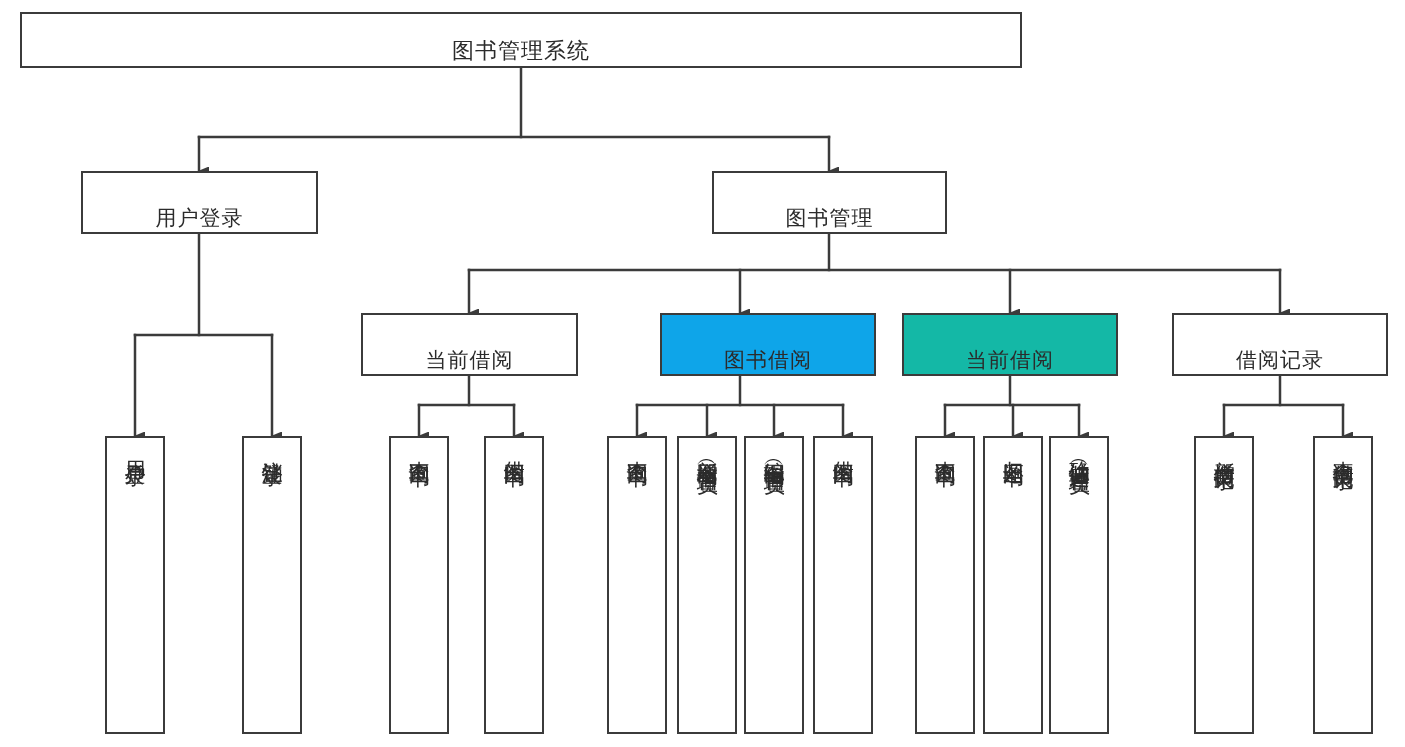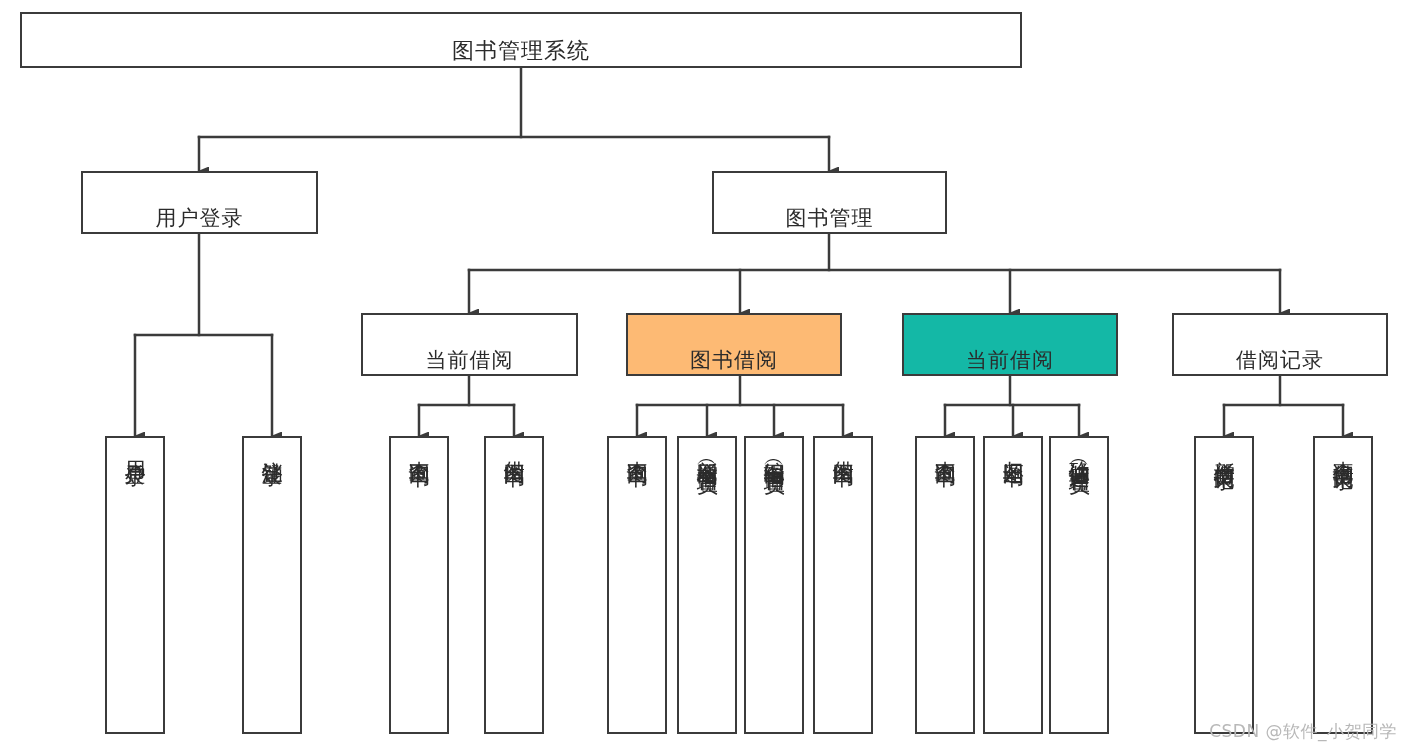--- a/index.html
+++ b/index.html
@@ -121,21 +121,21 @@
       </div>
       <div class="node horiz lvl1" style="left: 81px; top: 171px; width: 237px; height: 63px; border-color: rgb(59, 59, 59); background: rgb(255, 255, 255);">
         <span style="color: rgb(43, 43, 43);">用户登录</span>
       </div>
       <div class="node horiz lvl1" style="left: 712px; top: 171px; width: 235px; height: 63px; border-color: rgb(59, 59, 59); background: rgb(255, 255, 255);">
         <span style="color: rgb(43, 43, 43); font-family: Liberation Mono, monospace;">图书管理</span>
       </div>
       <div class="node horiz lvl2" style="left: 361px; top: 313px; width: 217px; height: 63px; border-color: rgb(59, 59, 59); background: rgb(255, 255, 255);">
         <span style="color: rgb(43, 43, 43);">当前借阅</span>
       </div>
-      <div class="node horiz lvl2" style="left: 626px; top: 313px; width: 216px; height: 63px; border-color: rgb(59, 59, 59); background: #fdba74;">
+      <div class="node horiz lvl2" style="left: 660px; top: 313px; width: 216px; height: 63px; border-color: rgb(59, 59, 59); background: #0ea5e9;">
         <span style="color: rgb(43, 43, 43);">图书借阅</span>
       </div>
       <div class="node horiz lvl2" style="left: 902px; top: 313px; width: 216px; height: 63px; border-color: rgb(59, 59, 59); background: #14b8a6;">
         <span style="color: rgb(43, 43, 43);">当前借阅</span>
       </div>
       <div class="node horiz lvl2" style="left: 1172px; top: 313px; width: 216px; height: 63px; border-color: rgb(59, 59, 59); background: rgb(255, 255, 255);">
         <span style="color: rgb(43, 43, 43);">借阅记录</span>
       </div>
       <div class="node vert leaf" style="left: 105px; top: 436px; width: 60px; height: 298px; border-color: rgb(59, 59, 59); background: rgb(255, 255, 255);">
         <span class="vlabel" style="color: rgb(43, 43, 43);">用户登录</span>
@@ -171,15 +171,14 @@
         <span class="vlabel" style="color: rgb(43, 43, 43);">确认归还（管理员）</span>
       </div>
       <div class="node vert leaf" style="left: 1194px; top: 436px; width: 60px; height: 298px; border-color: rgb(59, 59, 59); background: rgb(255, 255, 255);">
         <span class="vlabel" style="color: rgb(43, 43, 43);">新增借阅记录</span>
       </div>
       <div class="node vert leaf" style="left: 1313px; top: 436px; width: 60px; height: 298px; border-color: rgb(59, 59, 59); background: rgb(255, 255, 255);">
         <span class="vlabel" style="color: rgb(43, 43, 43);">查询借阅记录</span>
       </div>
     </div>
 
-  <div class="watermark">CSDN @软件_小贺同学</div>
 
 </div>
 
 </body></html>

